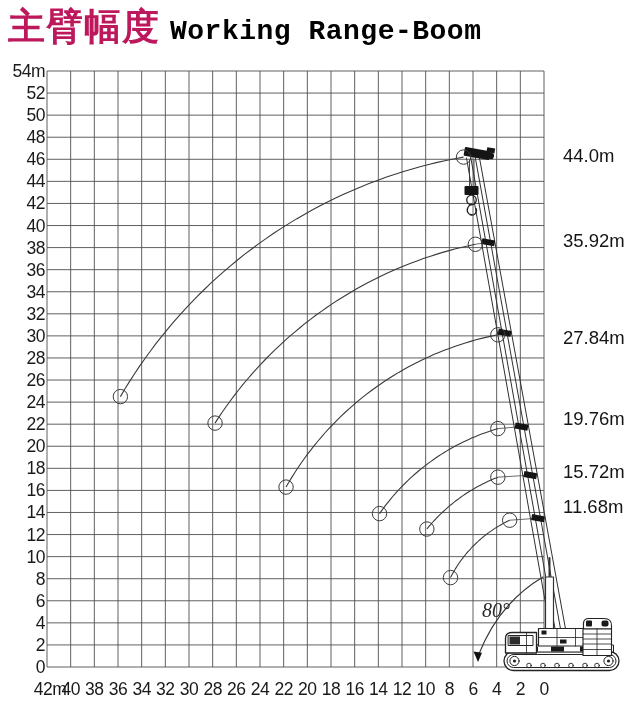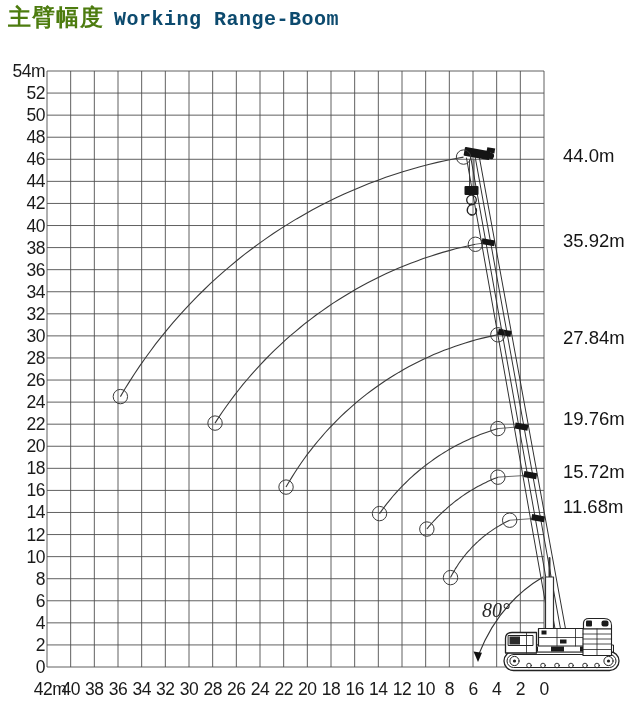--- a/index.html
+++ b/index.html
@@ -1,23 +1,23 @@
 <!DOCTYPE html>
 <html><head>
 <meta charset="utf-8">
 <style>
   html,body{margin:0;padding:0;background:#fff;}
   body{width:640px;height:712px;overflow:hidden;position:relative;
        font-family:"Liberation Sans",sans-serif;}
   .page{position:relative;width:640px;height:712px;background:#fff;}
   .title-row{position:absolute;top:2px;left:8px;z-index:2;white-space:nowrap;}
   .t-zh{font-family:Liberation Serif, serif;font-weight:bold;
-        font-size:23px;color:#4d7c0f;letter-spacing:1px;}
+        font-size:37px;color:#be185d;letter-spacing:1px;}
   .t-en{font-family:"Liberation Mono","DejaVu Sans Mono",monospace;font-weight:600;
-        font-size:20px;color:#0c4a6e;margin-left:10px;letter-spacing:0.5px;}
+        font-size:28px;color:#000000;margin-left:10px;letter-spacing:0.5px;}
   svg{position:absolute;top:0;left:0;}
   .tick{font-family:"Liberation Sans",sans-serif;font-size:17.5px;fill:#1a1a1a;letter-spacing:-0.5px;}
   .series-label{font-family:"Liberation Sans",sans-serif;font-size:18.5px;fill:#151515;letter-spacing:0px;}
   .angle-label{font-family:"Liberation Serif","DejaVu Serif",serif;font-style:italic;
                font-size:20px;fill:#2a2a2a;}
 </style>
 </head>
 <body>
 
 <div class="page">

